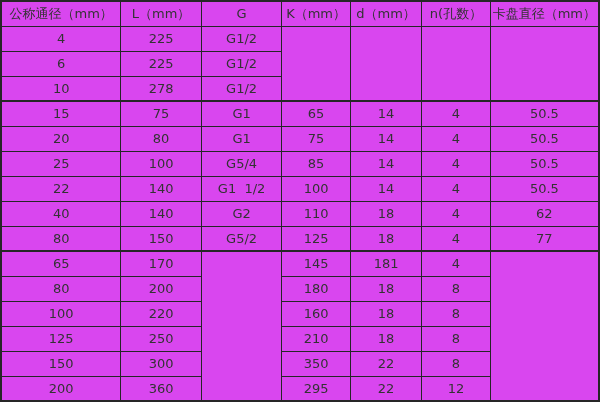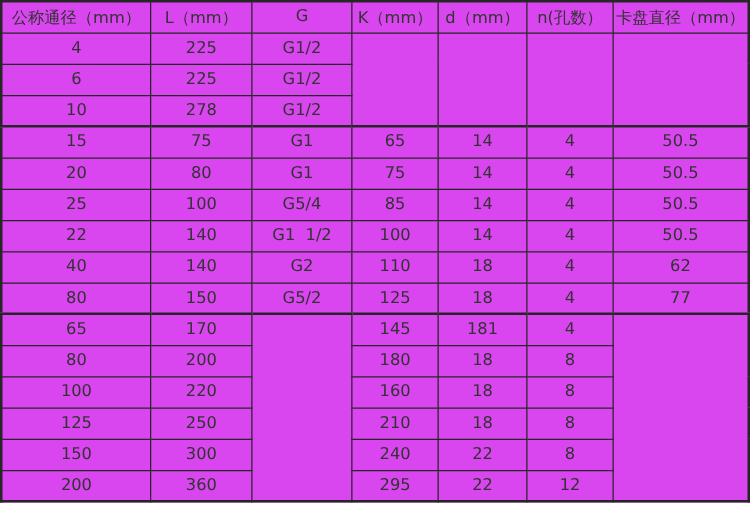--- a/index.html
+++ b/index.html
@@ -157,21 +157,21 @@
     <tr>
       <td>125</td>
       <td>250</td>
       <td>210</td>
       <td>18</td>
       <td>8</td>
     </tr>
     <tr>
       <td>150</td>
       <td>300</td>
-      <td>240</td>
+      <td>350</td>
       <td>22</td>
       <td>8</td>
     </tr>
     <tr>
       <td>200</td>
       <td>360</td>
       <td>295</td>
       <td>22</td>
       <td>12</td>
     </tr>

